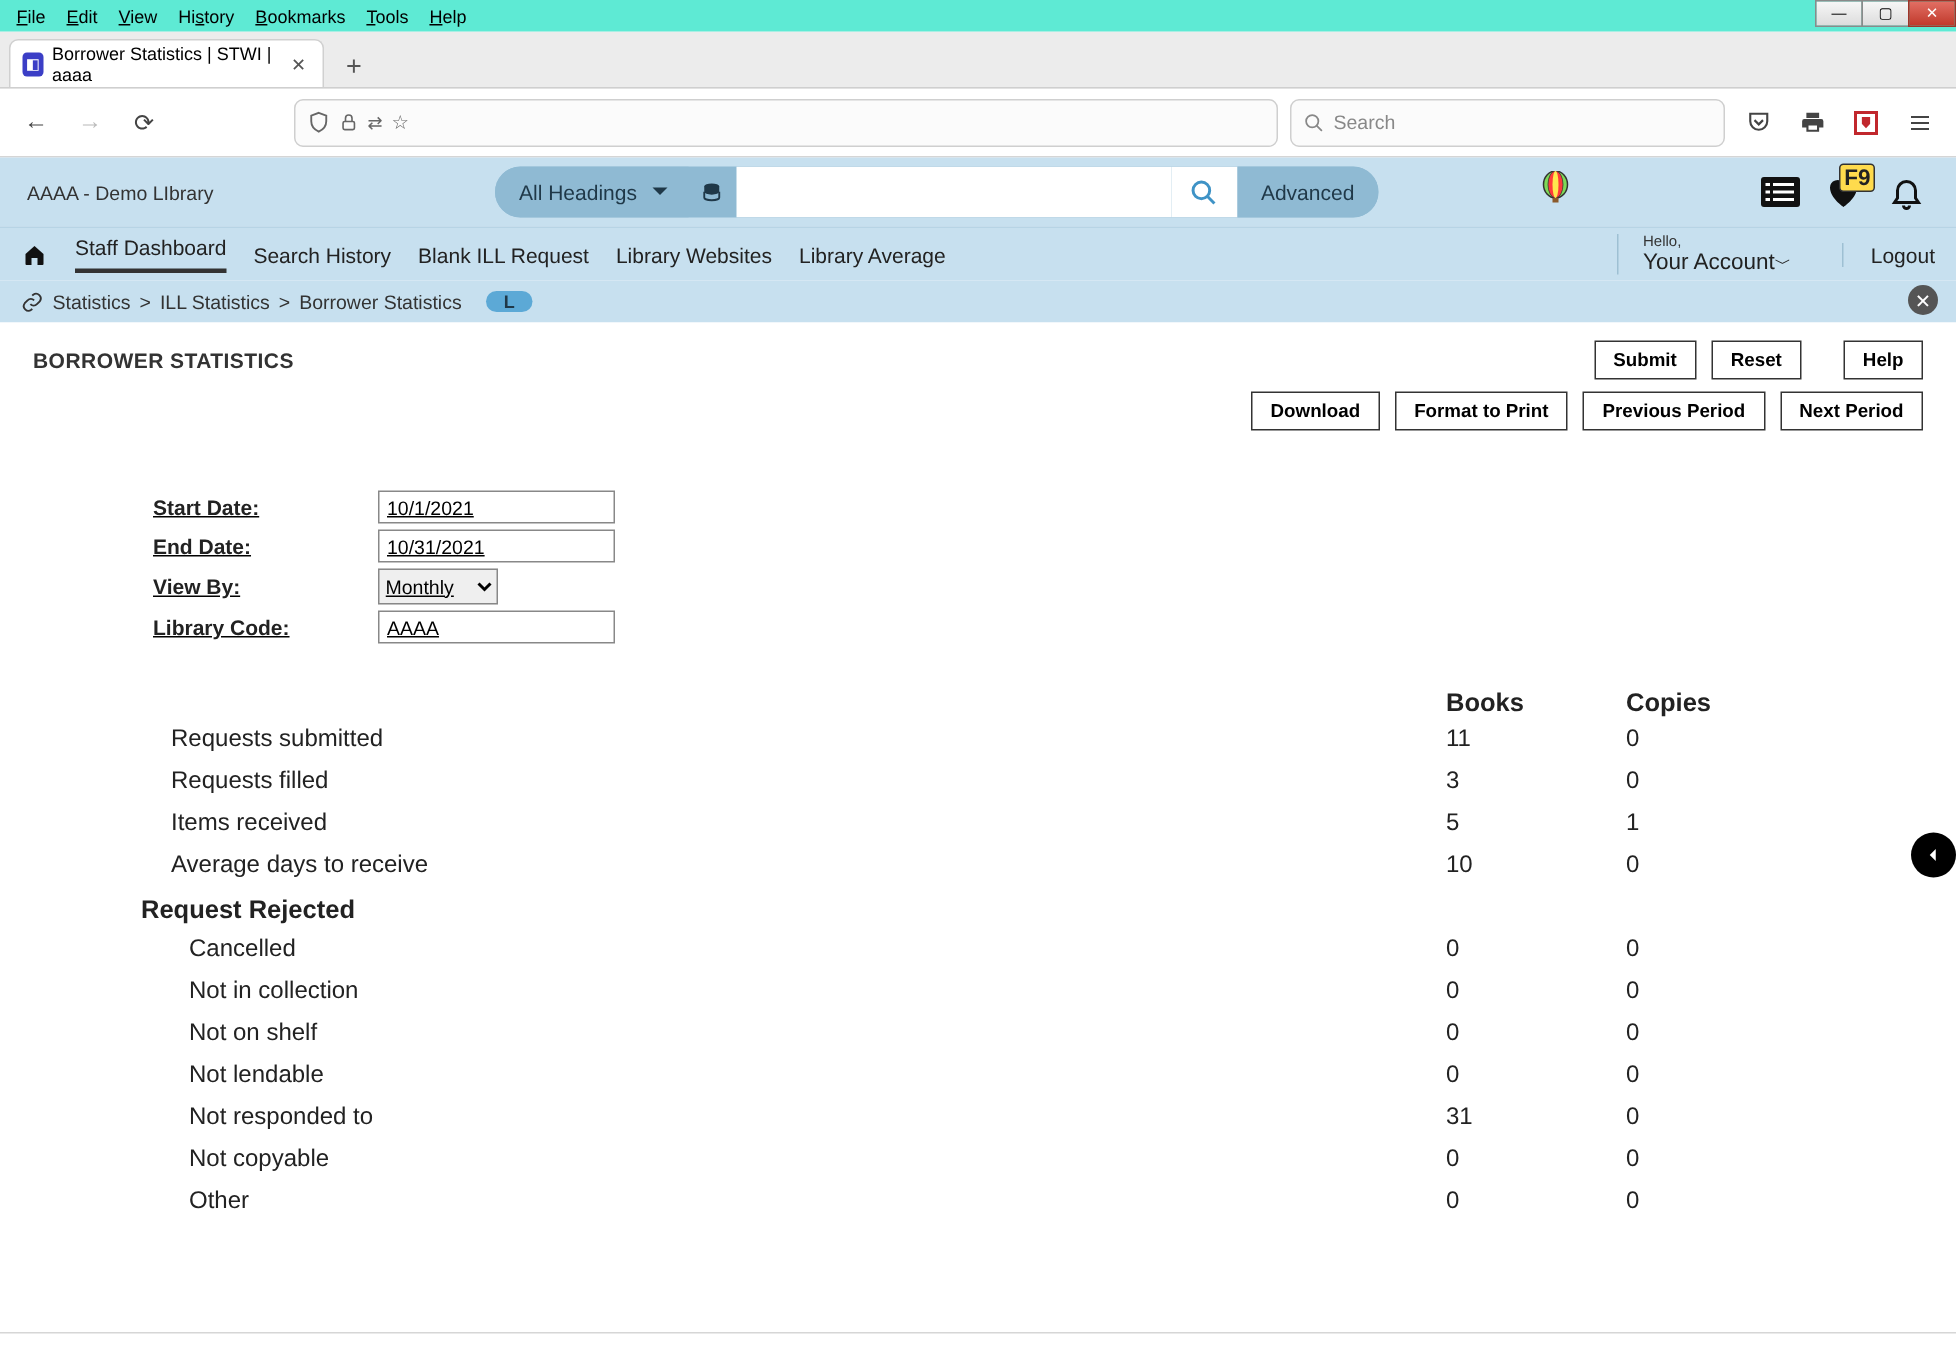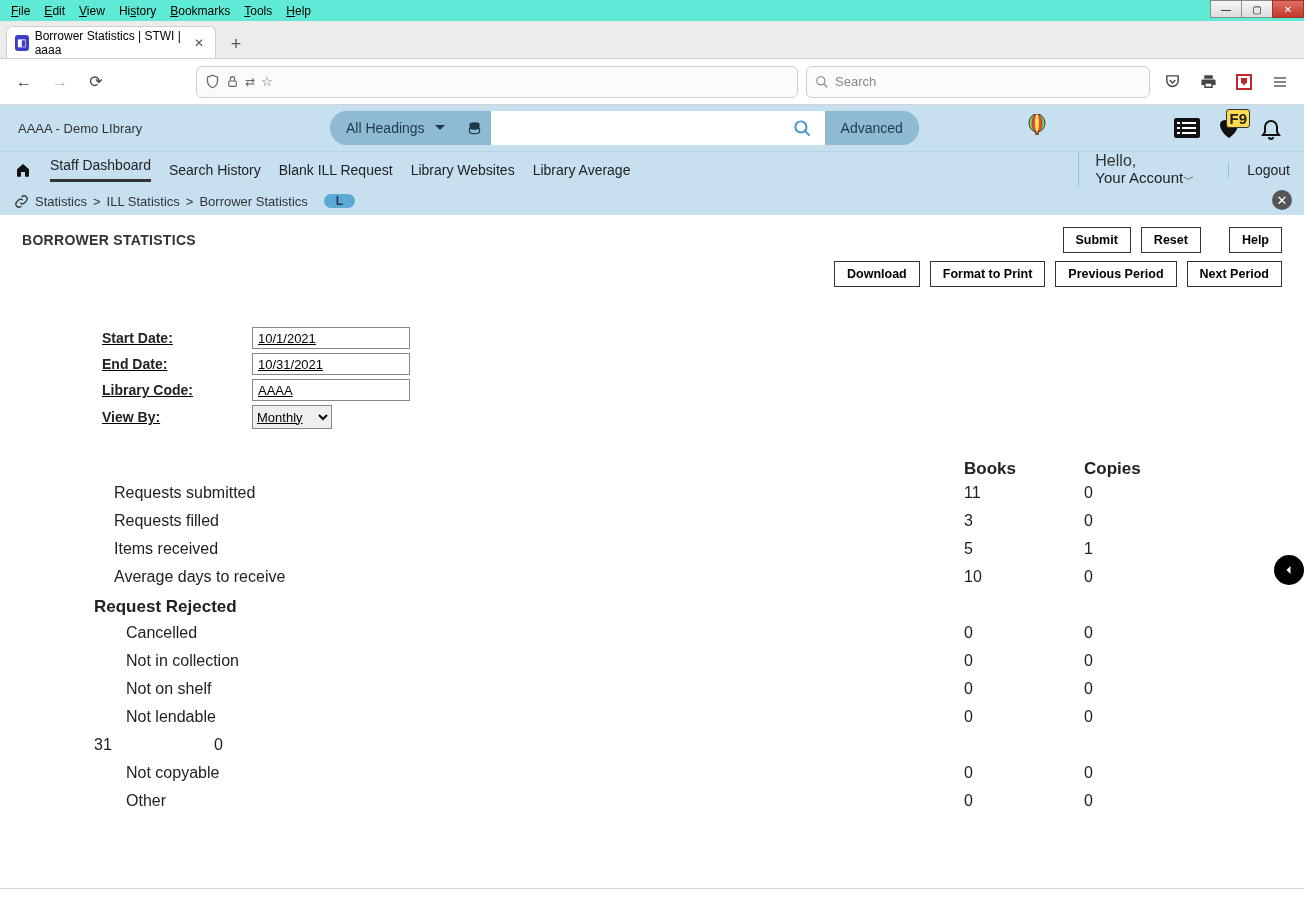--- a/index.html
+++ b/index.html
@@ -22,21 +22,21 @@
   .ff-tab .tab-close { font-size: 12px; color: #555; padding: 0 3px; }
   .ff-newtab { width: 28px; height: 28px; display:flex; align-items:center; justify-content:center; font-size:18px; color:#555; margin-left:6px; }
 
   
   .ff-toolbar { height: 46px; display:flex; align-items:center; padding: 0 10px; gap:8px; border-bottom:1px solid #d5d5d5; }
   .nav-btn { width:28px; height:28px; display:flex; align-items:center; justify-content:center; color:#444; font-size:16px; border-radius:4px; }
   .nav-btn.disabled { color:#bbb; }
   .urlbar { flex:1; height:32px; border:1px solid #cfcfcf; border-radius:6px; display:flex; align-items:center; padding:0 8px; gap:6px; font-size:13px; color:#666; background:#fbfbfb; }
   .urlbar .urltext { flex:1; white-space:nowrap; overflow:hidden; }
   .urlbar .urltext .dark { color:#222; }
-  .searchbar { width:344px; height:32px; border:1px solid #cfcfcf; border-radius:6px; display:flex; align-items:center; padding:0 8px; gap:6px; color:#888; background:#fbfbfb; }
+  .searchbar { width:290px; height:32px; border:1px solid #cfcfcf; border-radius:6px; display:flex; align-items:center; padding:0 8px; gap:6px; color:#888; background:#fbfbfb; }
   .tool-icon { width:28px; height:28px; display:flex; align-items:center; justify-content:center; color:#444; font-size:15px; }
   .mcafee { width:16px;height:16px;border:2px solid #c1272d; position:relative; }
   .mcafee::after{content:"";position:absolute;left:3px;top:2px;width:6px;height:8px;background:#c1272d;clip-path:polygon(0 0,100% 0,100% 60%,50% 100%,0 60%);}
 
   
   .lib-band { background:#c7e0ef; height:46px; display:flex; align-items:center; padding:0 18px; gap:12px; }
   .site-title { font-size:13px; color:#333; flex:0 0 300px; }
   .search-cluster { display:flex; align-items:center; background:#8fbad3; border-radius:20px; height:34px; overflow:hidden; }
   .dd { background:#8fbad3; color:#1f3848; padding:0 34px 0 16px; height:34px; display:flex; align-items:center; font-size:14px; border:none; position:relative; }
   .dd::after{content:"";position:absolute;right:14px;top:14px;border:5px solid transparent;border-top-color:#1f3848;}
@@ -49,21 +49,21 @@
   .hdr-icon{width:30px;height:30px;display:flex;align-items:center;justify-content:center;color:#222;font-size:22px;position:relative;}
   .fav-badge{position:absolute;top:-4px;right:-6px;background:#ffdb4d;border:1px solid #333;border-radius:3px;font-size:15px;padding:0 2px;color:#222;font-weight:bold;}
 
   
   .nav-row { background:#c7e0ef; height:36px; display:flex; align-items:center; padding:0 14px; gap:18px; font-size:14px; color:#222; border-top:1px solid #b7d4e5; }
   .nav-row .home-ico{font-size:17px;}
   .nav-row a{color:#222;text-decoration:none;cursor:pointer;}
   .nav-row a.active{border-bottom:3px solid #333;padding-bottom:6px;}
   .nav-spacer{flex:1;}
   .acct-block{display:flex;flex-direction:column;line-height:1.1;padding-right:16px;border-left:1px solid #9ec0d3;padding-left:16px;}
-  .acct-block .hello{font-size:16px;color:#333;}
+  .acct-block .hello{font-size:10px;color:#333;}
   .acct-block .acct{font-size:15px;color:#222;}
   .logout-block{border-left:1px solid #9ec0d3;padding-left:18px;color:#222;}
 
   
   .crumb-row{background:#c7e0ef;height:28px;display:flex;align-items:center;padding:0 14px;font-size:13px;color:#333;gap:6px;position:relative;}
   .crumb-row .chain{font-size:14px;}
   .crumb-row .pill{background:#5ca9d6;border-radius:10px;padding:0 12px;font-weight:bold;color:#1f3848;margin-left:10px;font-size:12px;}
   .crumb-row .close-x{position:absolute;right:12px;top:3px;width:20px;height:20px;border-radius:50%;background:#555;color:#fff;display:flex;align-items:center;justify-content:center;font-size:13px;}
 
   
@@ -285,28 +285,28 @@
   <div class="form-area">
     <div class="form-row">
       <label>Start Date:</label>
       <input type="text" value="10/1/2021" style="">
     </div>
     <div class="form-row">
       <label>End Date:</label>
       <input type="text" value="10/31/2021" style="">
     </div>
     <div class="form-row">
-      <label>Library Code:</label>
-      <input type="text" value="AAAA" style="">
-    </div>
-    <div class="form-row">
       <label>View By:</label>
       <select>
         <option>Monthly</option>
       </select>
+    </div>
+    <div class="form-row">
+      <label>Library Code:</label>
+      <input type="text" value="AAAA" style="">
     </div>
   </div>
 
   <div class="stats">
     <div class="stats-head">
       <div class="lbl"></div>
       <div class="col">Books</div>
       <div class="col">Copies</div>
     </div>
 
@@ -347,20 +347,21 @@
         <div class="lbl">Not on shelf</div>
         <div class="col">0</div>
         <div class="col">0</div>
       </div>
     <div class="stats-row indent">
         <div class="lbl">Not lendable</div>
         <div class="col">0</div>
         <div class="col">0</div>
       </div>
     <div class="stats-row indent">
+        <div class="lbl">Not responded to</div>
         <div class="col">31</div>
         <div class="col">0</div>
       </div>
     <div class="stats-row indent">
         <div class="lbl">Not copyable</div>
         <div class="col">0</div>
         <div class="col">0</div>
       </div>
     <div class="stats-row indent">
         <div class="lbl">Other</div>

